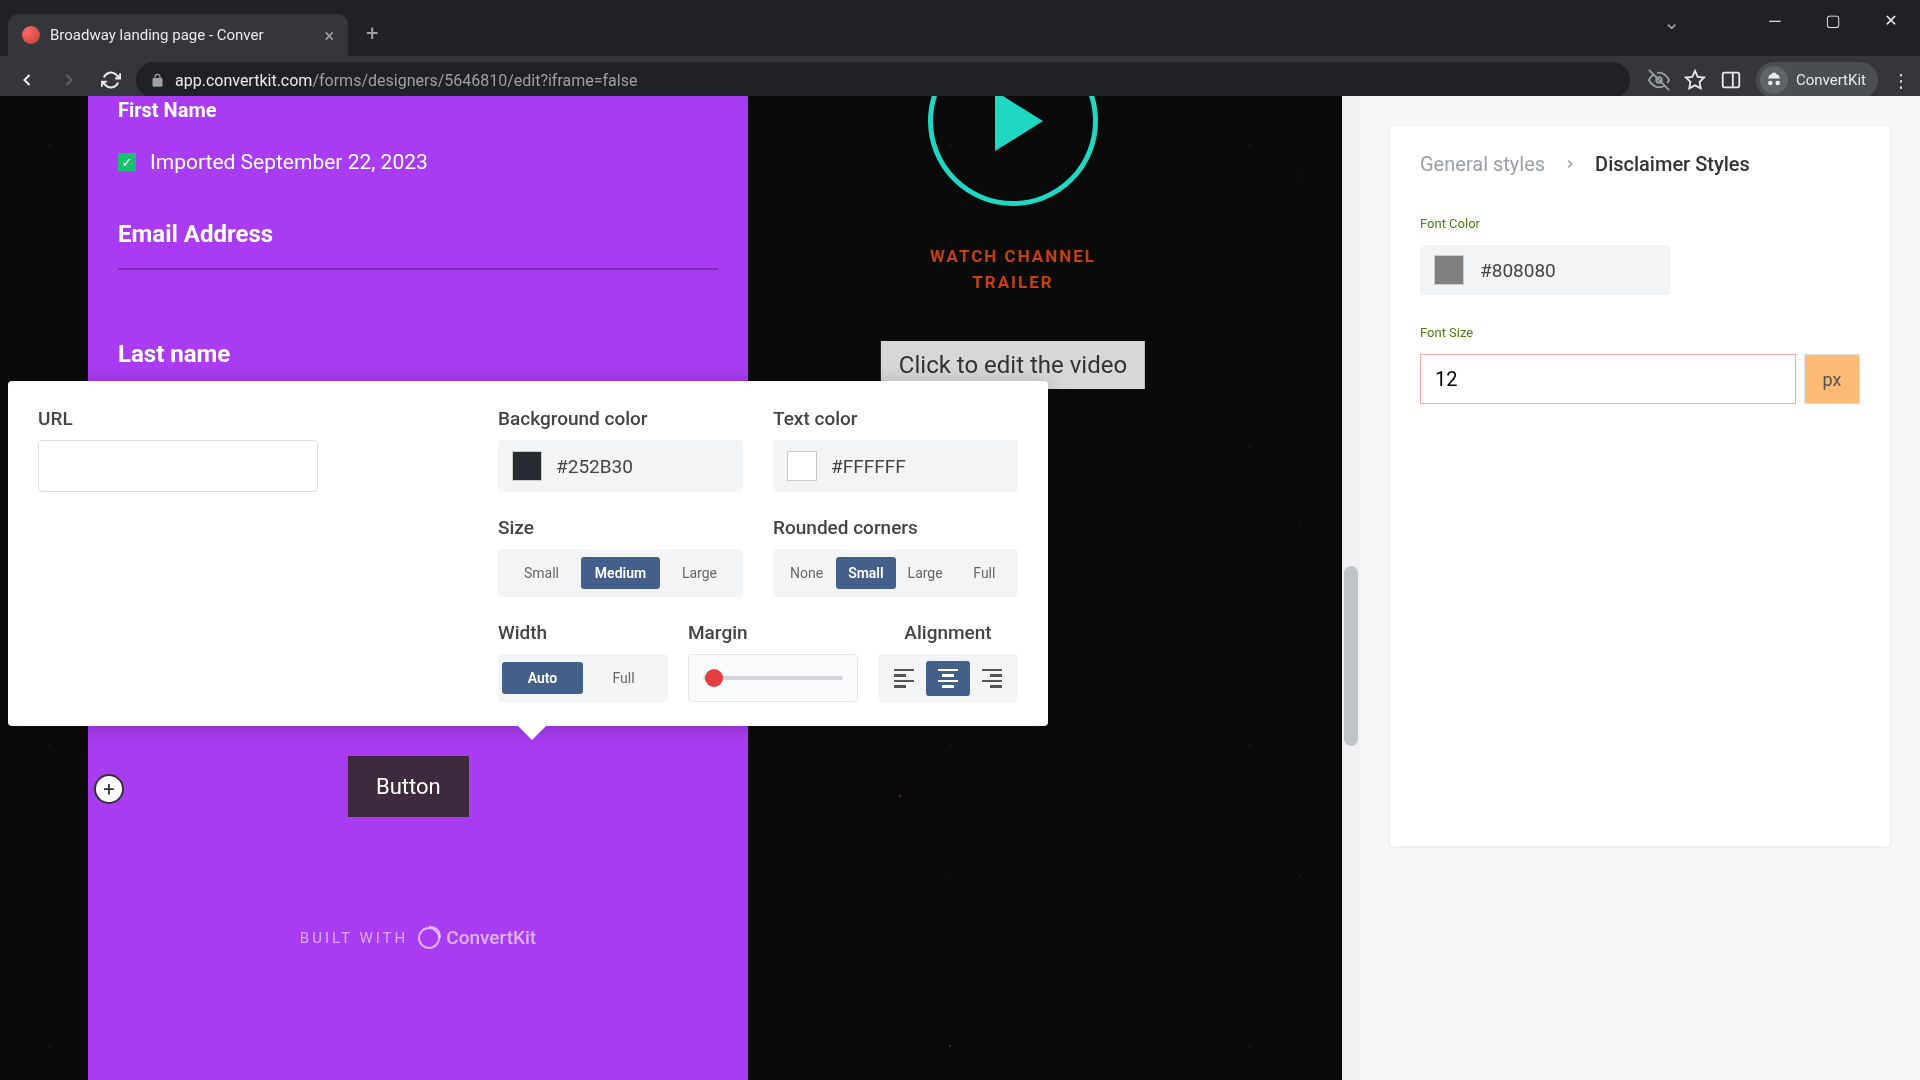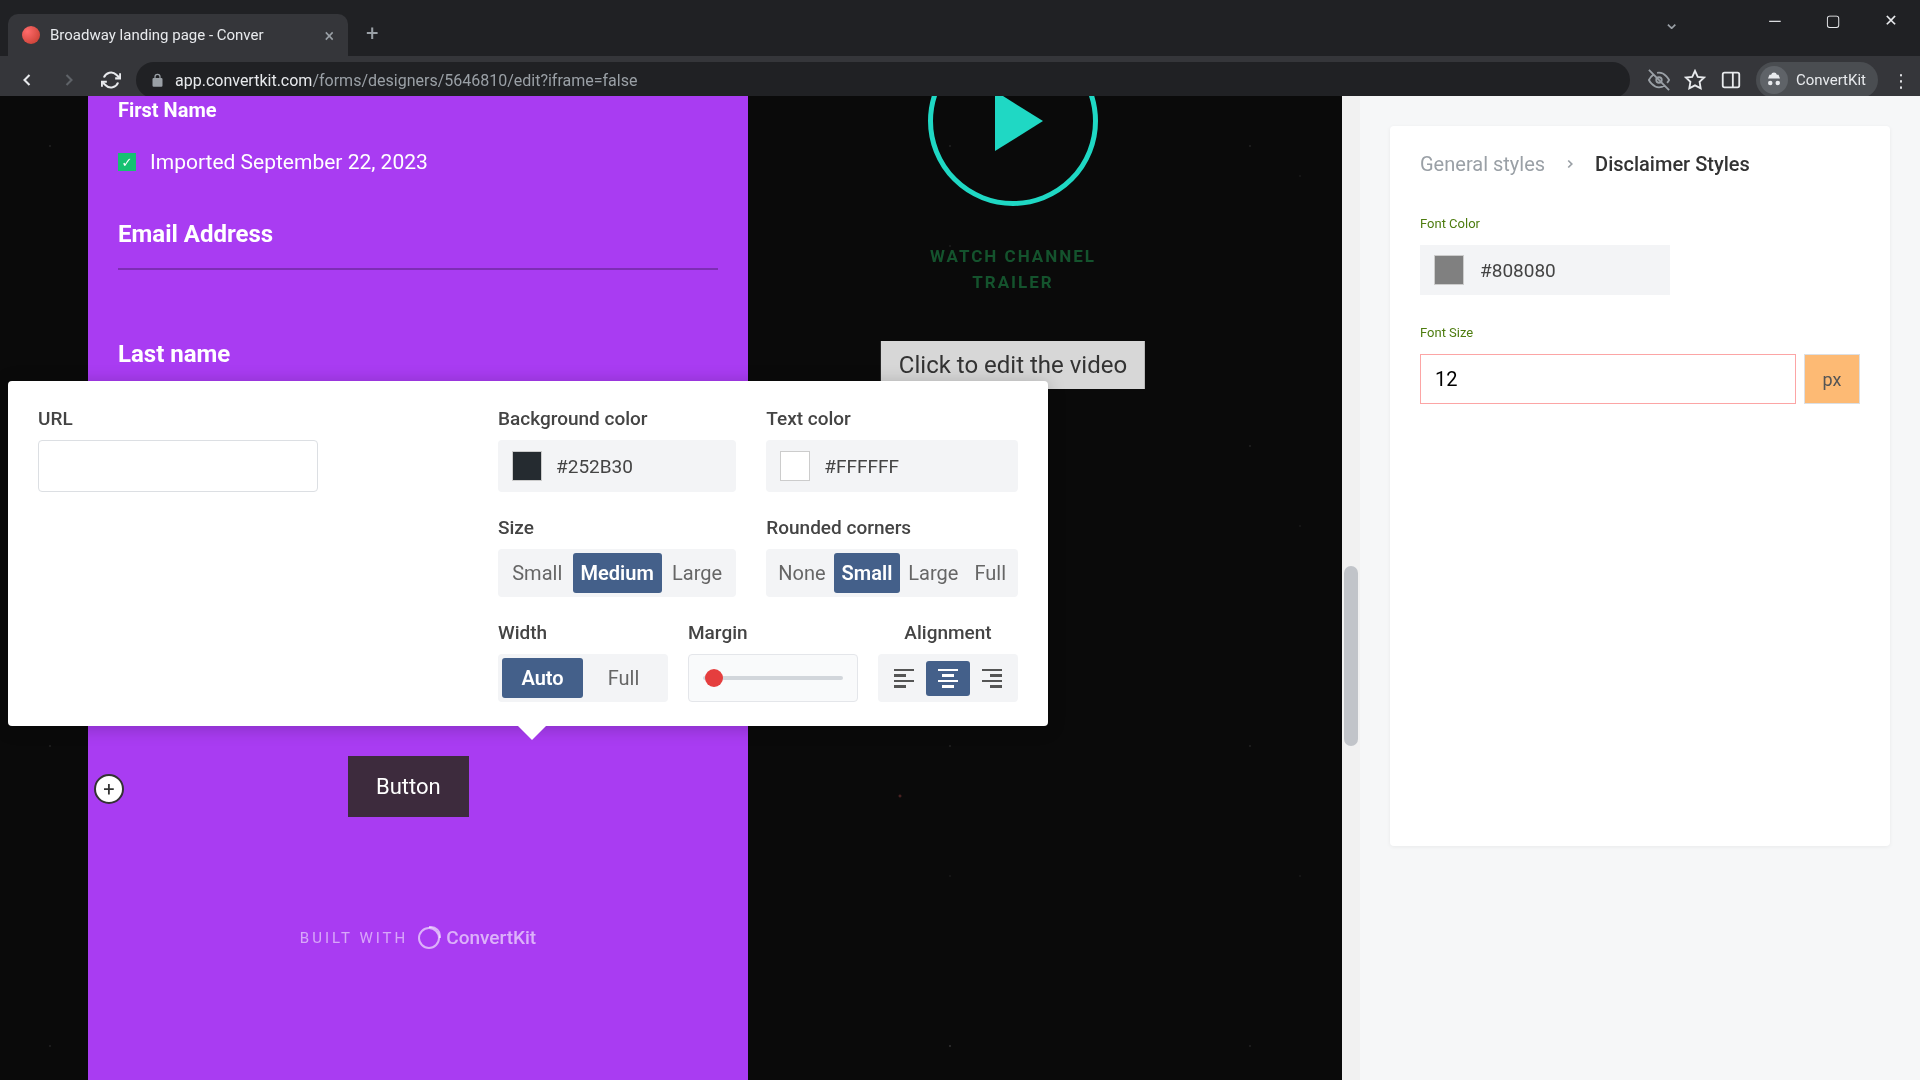--- a/index.html
+++ b/index.html
@@ -47,42 +47,42 @@
   .check-line { display: flex; align-items: center; gap: 14px; margin-top: 28px; }
   .checkbox { width: 18px; height: 18px; background: #16c172; display: flex; align-items: center; justify-content: center; color: #fff; font-size: 13px; }
   .check-text { color: #fff; font-size: 21px; }
   .field-block { margin-top: 46px; }
   .field-block .label { color: #fff; font-size: 24px; font-weight: 700; }
   .field-underline { height: 2px; background: rgba(0,0,0,0.25); margin-top: 20px; }
 
   .video-area { position: absolute; left: 748px; top: 0; width: 530px; height: 100%; }
   .play-circle { position: absolute; top: -60px; left: 50%; transform: translateX(-50%); width: 170px; height: 170px; border: 5px solid #1fd8c4; border-radius: 50%; display: flex; align-items: center; justify-content: center; }
   .play-tri { width: 0; height: 0; border-left: 48px solid #1fd8c4; border-top: 30px solid transparent; border-bottom: 30px solid transparent; margin-left: 12px; }
-  .watch-text { position: absolute; top: 148px; left: 0; right: 0; text-align: center; color: #14532d; font-size: 17px; font-weight: 700; letter-spacing: 2px; line-height: 1.5; }
+  .watch-text { position: absolute; top: 148px; left: 0; right: 0; text-align: center; color: #c2410c; font-size: 17px; font-weight: 700; letter-spacing: 2px; line-height: 1.5; }
   .video-tooltip { position: absolute; top: 245px; left: 50%; transform: translateX(-50%); background: rgba(233,233,233,0.92); padding: 10px 18px; font-size: 24px; color: #333; font-weight: 400; white-space: nowrap; }
 
   .button-el { position: absolute; left: 348px; top: 660px; background: #3d2b3d; color: #fff; padding: 18px 28px; font-size: 22px; }
   .add-circ { position: absolute; left: 94px; top: 678px; width: 30px; height: 30px; border: 2px solid #333; border-radius: 50%; background: #fff; display: flex; align-items: center; justify-content: center; font-size: 20px; color: #333; cursor: pointer; }
 
   .builtwith { position: absolute; left: 88px; width: 660px; top: 830px; text-align: center; color: rgba(255,255,255,0.55); font-size: 15px; letter-spacing: 3px; display: flex; align-items: center; justify-content: center; gap: 10px; }
   .ck-logo { display: flex; align-items: center; gap: 6px; color: rgba(255,255,255,0.6); font-size: 19px; letter-spacing: 0; font-weight: 500; }
   .ck-ico { width: 22px; height: 22px; border: 2.5px solid rgba(255,255,255,0.6); border-radius: 50%; position: relative; }
   .ck-ico::after { content: ""; position: absolute; right: -3px; top: -3px; width: 10px; height: 10px; border-top: 2.5px solid rgba(255,255,255,0.6); border-right: 2.5px solid rgba(255,255,255,0.6); border-top-right-radius: 10px; }
 
   
   .popover { position: absolute; left: 8px; top: 285px; width: 1040px; background: #fff; border-radius: 4px; box-shadow: 0 2px 18px rgba(0,0,0,0.22); padding: 26px 30px 24px 30px; display: grid; grid-template-columns: 430px 1fr 1fr; gap: 24px 30px; z-index: 50; }
   .popover::after { content: ""; position: absolute; bottom: -14px; left: 510px; width: 0; height: 0; border-left: 14px solid transparent; border-right: 14px solid transparent; border-top: 14px solid #fff; }
   .pop-label { font-size: 19px; color: #444; font-weight: 500; margin-bottom: 10px; }
   .pop-input { width: 100%; height: 52px; border: 1px solid #dcdfe3; border-radius: 4px; padding: 0 12px; font-size: 18px; }
   .url-col { grid-row: span 3; }
   .url-col .pop-input { width: 280px; }
   .color-field { display: flex; align-items: center; gap: 14px; background: #f3f4f6; border-radius: 4px; padding: 8px 14px; height: 52px; }
   .swatch { width: 30px; height: 30px; border: 1px solid #ccc; }
   .seg { display: flex; background: #f3f4f6; border-radius: 4px; height: 48px; align-items: center; padding: 0 4px; }
-  .seg-btn { flex: 1; text-align: center; padding: 8px 8px; font-size: 20px; color: #666; border-radius: 3px; cursor: pointer; }
+  .seg-btn { flex: 1; text-align: center; padding: 8px 8px; font-size: 14px; color: #666; border-radius: 3px; cursor: pointer; }
   .seg-btn.active { background: #44608a; color: #fff; font-weight: 600; }
   .row3 { display: grid; grid-template-columns: 170px 170px 1fr; gap: 20px; grid-column: 2 / span 2; }
   .slider-box { background: #f9fafb; border: 1px solid #e4e6ea; border-radius: 4px; height: 48px; display: flex; align-items: center; padding: 0 14px; }
   .slider-track { position: relative; width: 100%; height: 4px; background: #d2d6db; border-radius: 2px; }
   .slider-thumb { position: absolute; left: 2px; top: 50%; transform: translate(0,-50%); width: 18px; height: 18px; background: #e53e3e; border-radius: 50%; }
   .align-group .seg-btn { display: flex; align-items: center; justify-content: center; }
   .align-ico { display: flex; flex-direction: column; gap: 3px; }
   .align-ico span { height: 2.5px; background: currentColor; }
 
   

